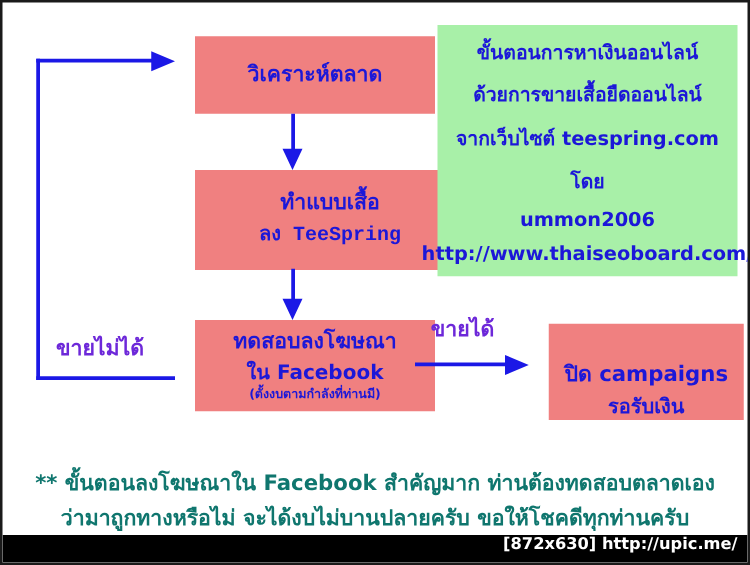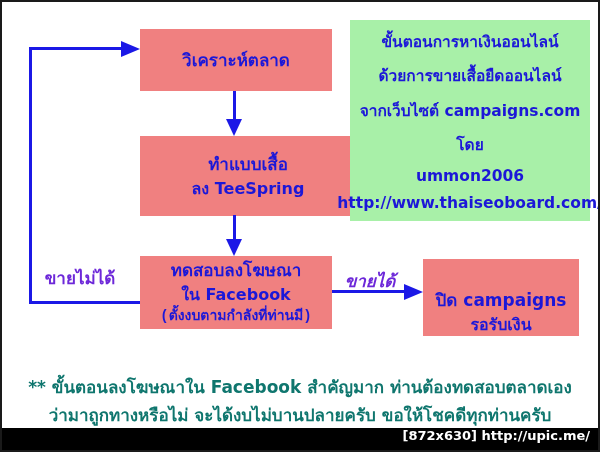--- a/index.html
+++ b/index.html
@@ -14,40 +14,41 @@
     font-weight:bold;
   }
   .box{
     position:absolute;
     background:#f08080;
     color:#1c17d8;
     display:flex;flex-direction:column;
     align-items:center;justify-content:center;
     text-align:center;
     line-height:1.45;
+    margin-left:16px;
   }
   .box .l1{font-size:17px;}
   .box .l2{font-size:16px;}
-  .box .l3{font-size:14px;font-family:Liberation Mono, monospace;}
+  .box .l3{font-size:10px;}
   #box-analyze{left:138px;top:27px;width:192px;height:62px;font-size:17px;}
-  #box-design{left:138px;top:134px;width:216px;height:80px;}
+  #box-design{left:138px;top:134px;width:216px;height:80px;font-family:Liberation Mono, monospace;}
   #box-fbtest{left:138px;top:254px;width:192px;height:73px;}
   #box-close{left:421px;top:257px;width:156px;height:77px;justify-content:flex-end;}
   #panel-info{
     position:absolute;left:348px;top:18px;width:240px;height:201px;
     background:#a8f0a8;color:#1c17d8;
     display:flex;flex-direction:column;justify-content:space-around;
     align-items:center;text-align:center;
     font-size:15.5px;padding:4px 2px;box-sizing:border-box;
   }
   .edge-label{
     position:absolute;color:#6d28d9;font-size:17px;text-align:center;
   }
   #label-fail{left:28px;top:262px;width:100px;}
-  #label-success{left:331px;top:265px;width:74px;font-style:italic;}
+  #label-success{left:331px;top:247px;width:74px;}
   .hline,.vline{position:absolute;background:#1b18e6;}
   .arrowhead-right{
     position:absolute;width:0;height:0;
     border-top:8px solid transparent;
     border-bottom:8px solid transparent;
     border-left:19px solid #1b18e6;
   }
   .arrowhead-down{
     position:absolute;width:0;height:0;
     border-left:8px solid transparent;
@@ -100,21 +101,21 @@
   </div>
 
   <div class="box" id="box-close">
     <span class="l1">ปิด campaigns</span>
     <span class="l2">รอรับเงิน</span>
   </div>
 
   <div id="panel-info">
     <span>ขั้นตอนการหาเงินออนไลน์</span>
     <span>ด้วยการขายเสื้อยืดออนไลน์</span>
-    <span>จากเว็บไซต์ campaigns.com</span>
+    <span>จากเว็บไซต์ teespring.com</span>
     <span>โดย</span>
     <span>ummon2006</span>
     <span>http://www.thaiseoboard.com/</span>
   </div>
 
   <div class="vline" id="loop-vline"></div>
   <div class="hline" id="loop-top-hline"></div>
   <div class="arrowhead-right" id="loop-top-head"></div>
   <div class="hline" id="loop-bottom-hline"></div>
   <div class="edge-label" id="label-fail">ขายไม่ได้</div>

